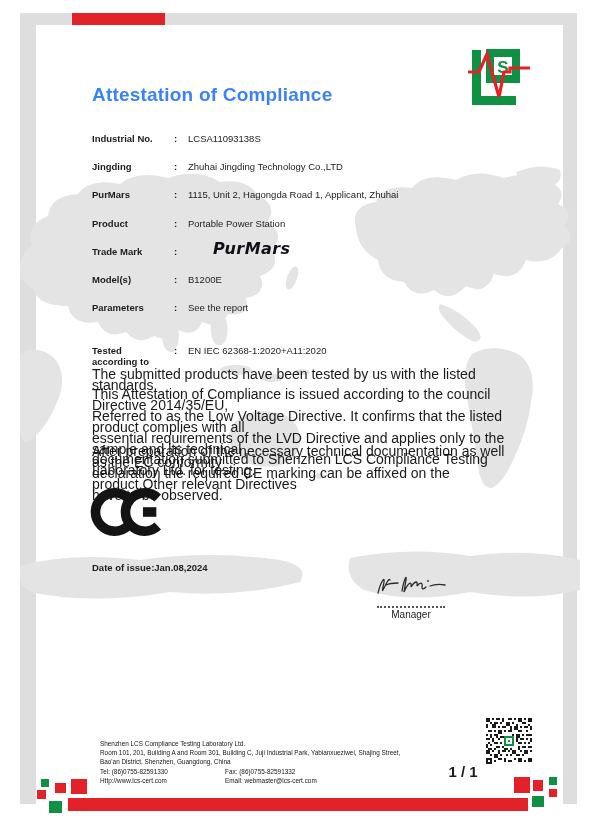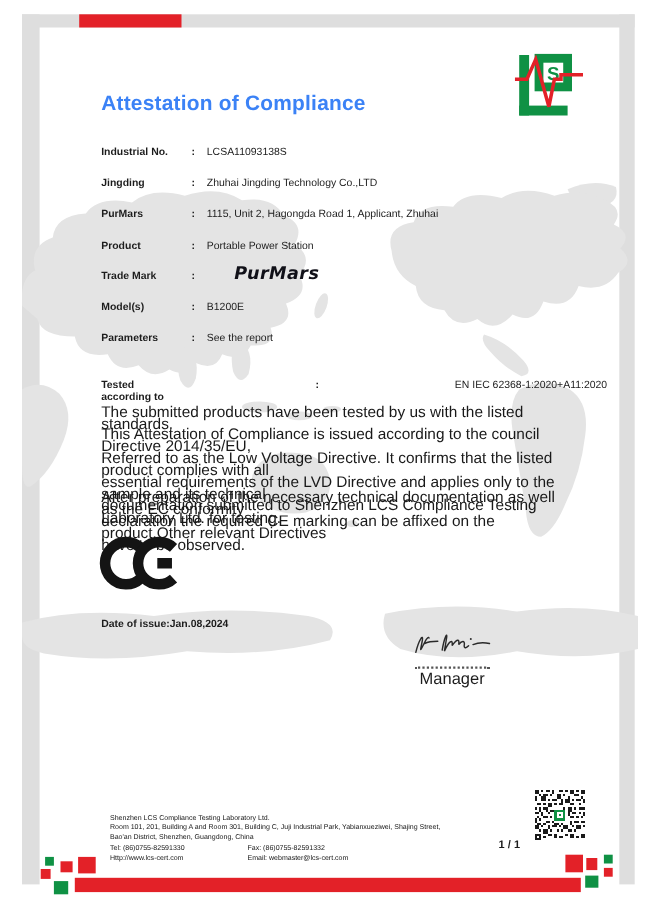--- a/index.html
+++ b/index.html
@@ -32,27 +32,27 @@
     font-family:"DejaVu Sans",sans-serif;margin-top:-3px;color:#101018;margin-left:25px;}
   
   #tested{left:92px;top:345px;width:460px;z-index:2;}
   .para{left:92px;width:424px;font-size:14px;line-height:10.9px;white-space:pre-line;z-index:2;color:#191919;}
   #p1{top:369px;} #p2{top:389px;} #p3{top:446px;}
   
   #ce-mark{left:88px;top:487px;z-index:2;}
   #date-of-issue{left:92px;top:562px;font-size:9.5px;font-weight:bold;z-index:2;text-align:right;}
   #signature{left:372px;top:569px;z-index:2;}
   #signature-line{left:377px;top:592px;width:68px;height:14px;border-bottom:2px dotted #555;z-index:2;}
-  #manager-label{left:377px;top:609px;width:68px;text-align:center;font-size:15px;z-index:2;}
+  #manager-label{left:377px;top:609px;width:68px;text-align:center;font-size:10px;z-index:2;}
   
   #footer{left:100px;top:739px;width:380px;font-size:6.4px;line-height:9.2px;color:#161616;z-index:2;}
   .fline{white-space:nowrap;}
   .fpair{display:flex;}
   .fpair .c1{width:125px;}
-  #page-number{left:446px;top:763px;width:34px;text-align:center;font-size:10px;font-weight:bold;z-index:2;}
+  #page-number{left:446px;top:763px;width:34px;text-align:center;font-size:15px;font-weight:bold;z-index:2;}
   #qr-code{left:486px;top:718px;width:46px;height:46px;z-index:2;}
 </style>
 </head>
 <body>
 
 <div class="abs" id="top-band"></div>
 <div class="abs" id="accent-bar"></div>
 <div class="abs" id="left-bar"></div>
 <div class="abs" id="right-bar"></div>
 <div class="abs" id="bottom-band"></div>
@@ -135,21 +135,21 @@
     <span class="fvalue">B1200E</span>
   </div>
   <div class="frow">
     <span class="flabel">Parameters</span>
     <span class="fcolon">:</span>
     <span class="fvalue">See the report</span>
   </div>
 </div>
 
 <div class="abs" id="tested">
-  <div class="frow" style="height:auto;justify-content:space-between;">
+  <div class="frow" style="height:auto;">
     <span class="flabel">Tested
 according to</span>
     <span class="fcolon">:</span>
     <span class="fvalue">EN IEC 62368-1:2020+A11:2020</span>
   </div>
 </div>
 
 <div class="abs para" id="p1">The submitted products have been tested by us with the listed standards.</div>
 <div class="abs para" id="p2">This Attestation of Compliance is issued according to the council Directive 2014/35/EU,
 Referred to as the Low Voltage Directive. It confirms that the listed product complies with all

